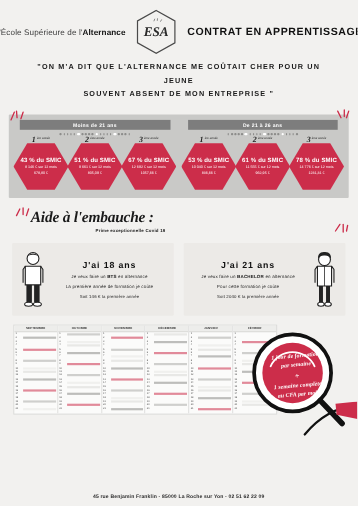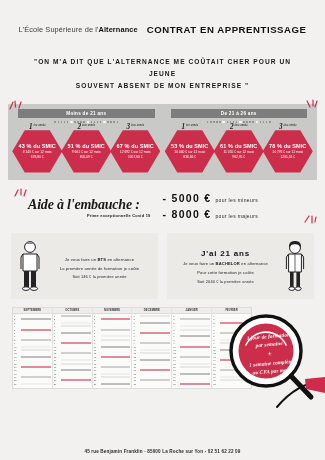--- a/index.html
+++ b/index.html
@@ -147,20 +147,31 @@
 </head>
 <body>
 
 <div class="page">
 
   <div class="header">
     <div class="school-name">
       <span>L'École Supérieure de l'</span><b>Alternance</b>
     </div>
 
+    <div class="logo-hex">
+      <svg width="38" height="42" viewBox="0 0 38 42" aria-hidden="true">
+        <polygon points="19,1.5 36,11 36,31 19,40.5 2,31 2,11" fill="none" stroke="#4a4a4a" stroke-width="1.1"></polygon>
+        <text x="19" y="25" text-anchor="middle" font-family="Liberation Serif, serif" font-style="italic" font-size="12" font-weight="bold" fill="#2a2a2a">ESA</text>
+        <g stroke="#6a6a6a" stroke-width=".7" stroke-linecap="round">
+          <line x1="17" y1="11" x2="17.6" y2="9.4"></line>
+          <line x1="20" y1="10.6" x2="20.2" y2="9"></line>
+          <line x1="23" y1="11.4" x2="23.8" y2="10"></line>
+        </g>
+      </svg>
+    </div>
 
     <div class="header-title">CONTRAT EN APPRENTISSAGE</div>
   </div>
 
   <div class="quote">
     <div>"ON M'A DIT QUE L'ALTERNANCE ME COÛTAIT CHER POUR UN JEUNE</div>
     <div>SOUVENT ABSENT DE MON ENTREPRISE "</div>
   </div>
 
   <div class="band-wrap">
@@ -322,30 +333,20 @@
           <line x1="9" y1="3" x2="9" y2="9"></line>
         <line x1="14" y1="4" x2="12" y2="10"></line>
       </g>
     </svg>
 
     <div class="aide-left">
       <div class="aide-title">Aide à l'embauche :</div>
       <div class="aide-sub">Prime exceptionnelle Covid 19</div>
     </div>
 
-    <div class="aide-right">
-      <div class="aide-line">
-        <span class="aide-amt">- 5000 €</span>
-        <span class="aide-for">pour les mineurs</span>
-      </div>
-      <div class="aide-line">
-        <span class="aide-amt">- 8000 €</span>
-        <span class="aide-for">pour les majeurs</span>
-      </div>
-    </div>
 
     <svg class="spark" style="right:6px;bottom:-4px" width="18" height="18" viewBox="0 0 18 18">
       <g stroke="#cc2d4a" stroke-width="1.2" stroke-linecap="round">
         <line x1="4" y1="12" x2="8" y2="6"></line>
           <line x1="11" y1="13" x2="11" y2="6"></line>
         <line x1="14" y1="12" x2="15" y2="7"></line>
       </g>
     </svg>
   </div>
 
@@ -359,20 +360,21 @@
           <path d="M6 15 h14 v17 h-14 Z" fill="#fff" stroke="#222" stroke-width="1"></path>
           <path d="M6 15 l-2 3 v12" fill="none" stroke="#222" stroke-width="1"></path>
           <path d="M20 15 l2 3 v12" fill="none" stroke="#222" stroke-width="1"></path>
           <rect x="7" y="32" width="5" height="16" fill="#232323"></rect>
           <rect x="14" y="32" width="5" height="16" fill="#232323"></rect>
           <ellipse cx="9" cy="49.6" rx="3.6" ry="1.8" fill="#fff" stroke="#222" stroke-width="1"></ellipse>
           <ellipse cx="17" cy="49.6" rx="3.6" ry="1.8" fill="#fff" stroke="#222" stroke-width="1"></ellipse>
         </svg>
       </div>
       <div class="card-body">
+        <div class="c-age">J'ai 18 ans</div>
         <div class="c-l1">
           <span>Je veux faire un </span><b>BTS</b><span> en alternance</span>
         </div>
         <div class="c-l1">La première année de formation je coûte</div>
         <div class="c-note">Soit 146 € la première année</div>
       </div>
     </div>
 
     <div class="card right">
       <div class="card-fig">

